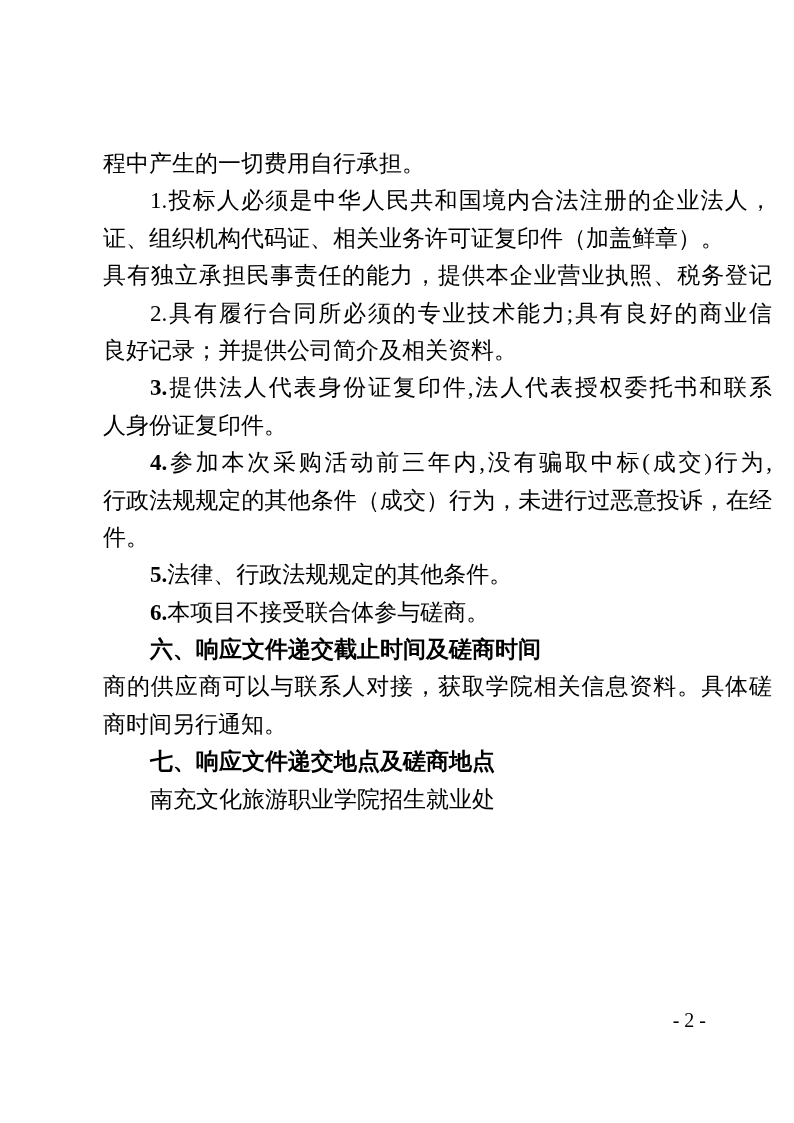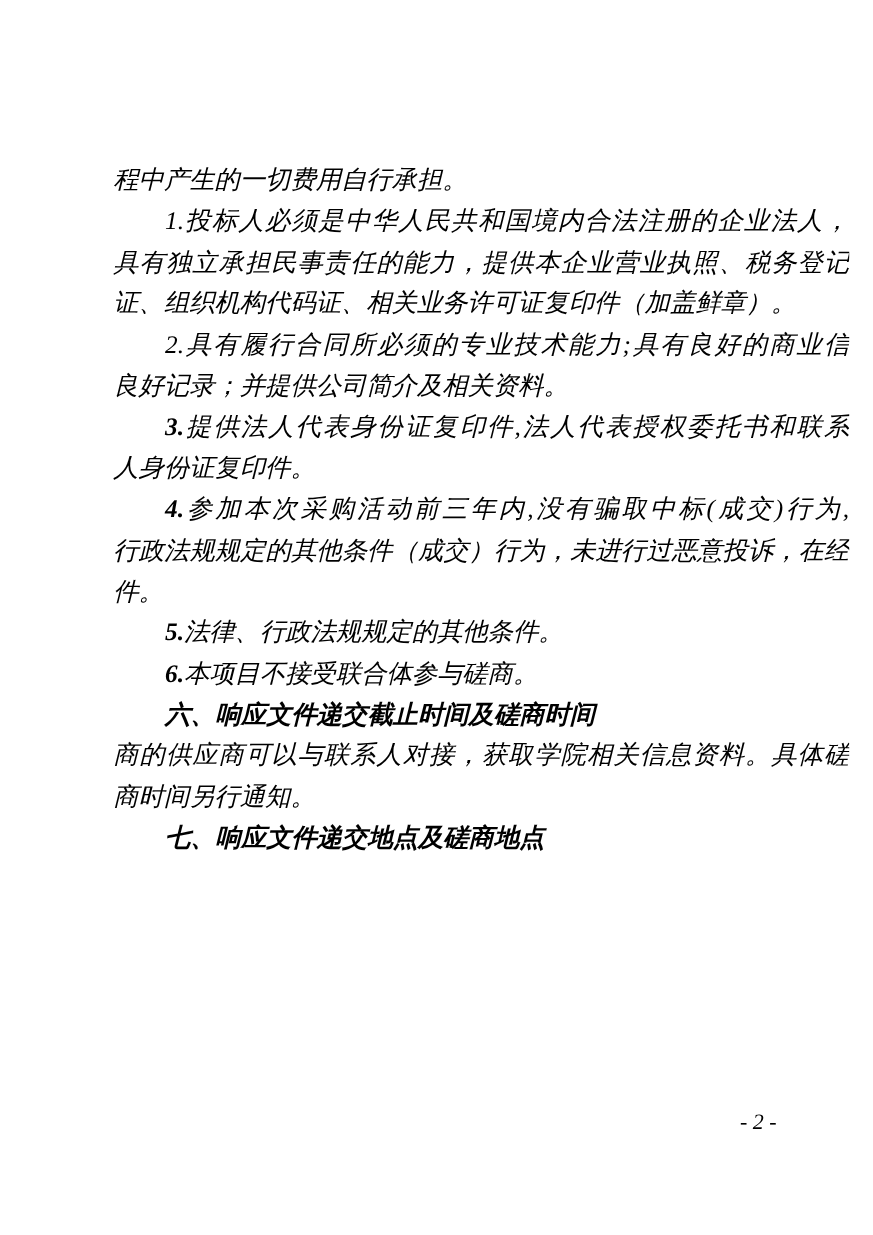--- a/index.html
+++ b/index.html
@@ -7,21 +7,20 @@
     padding: 0;
     background: #ffffff;
   }
   .page {
     position: relative;
     width: 794px;
     height: 1123px;
     background: #ffffff;
     overflow: hidden;
     color: #000000;
-    font-style: italic;
   }
   .doc-content {
     position: absolute;
     left: 103px;
     top: 145px;
     width: 669px;
   }
   .line {
     font-family: "Liberation Serif", "DejaVu Serif", serif;
     font-size: 23px;
@@ -56,30 +55,31 @@
     color: #000000;
   }
 </style>
 </head>
 <body>
 
 <div class="page">
   <div class="doc-content">
       <div class="line body"><span>程中产生的一切费用自行承担。</span></div>
       <div class="line body indent justify"><span>1.投标人必须是中华人民共和国境内合法注册的企业法人，</span></div>
+      <div class="line body"><span>证、组织机构代码证、相关业务许可证复印件（加盖鲜章）。</span></div>
       <div class="line body justify"><span>具有独立承担民事责任的能力，提供本企业营业执照、税务登记</span></div>
-      <div class="line body"><span>证、组织机构代码证、相关业务许可证复印件（加盖鲜章）。</span></div>
       <div class="line body indent justify"><span>2.具有履行合同所必须的专业技术能力;具有良好的商业信</span></div>
       <div class="line body"><span>良好记录；并提供公司简介及相关资料。</span></div>
       <div class="line body indent justify"><span class="seg-bold">3.</span><span>提供法人代表身份证复印件,法人代表授权委托书和联系</span></div>
       <div class="line body"><span>人身份证复印件。</span></div>
       <div class="line body indent justify"><span class="seg-bold">4.</span><span>参加本次采购活动前三年内,没有骗取中标(成交)行为,</span></div>
       <div class="line body justify"><span>行政法规规定的其他条件（成交）行为，未进行过恶意投诉，在经</span></div>
       <div class="line body"><span>件。</span></div>
       <div class="line body indent"><span class="seg-bold">5.</span><span>法律、行政法规规定的其他条件。</span></div>
       <div class="line body indent"><span class="seg-bold">6.</span><span>本项目不接受联合体参与磋商。</span></div>
       <div class="line heading indent"><span class="seg-bold">六、响应文件递交截止时间及磋商时间</span></div>
       <div class="line body justify"><span>商的供应商可以与联系人对接，获取学院相关信息资料。具体磋</span></div>
       <div class="line body"><span>商时间另行通知。</span></div>
       <div class="line heading indent"><span class="seg-bold">七、响应文件递交地点及磋商地点</span></div>
+      <div class="line body indent"><span>南充文化旅游职业学院招生就业处</span></div>
     </div>
   <div class="page-footer">- 2 -</div>
 </div>
 
 </body></html>

